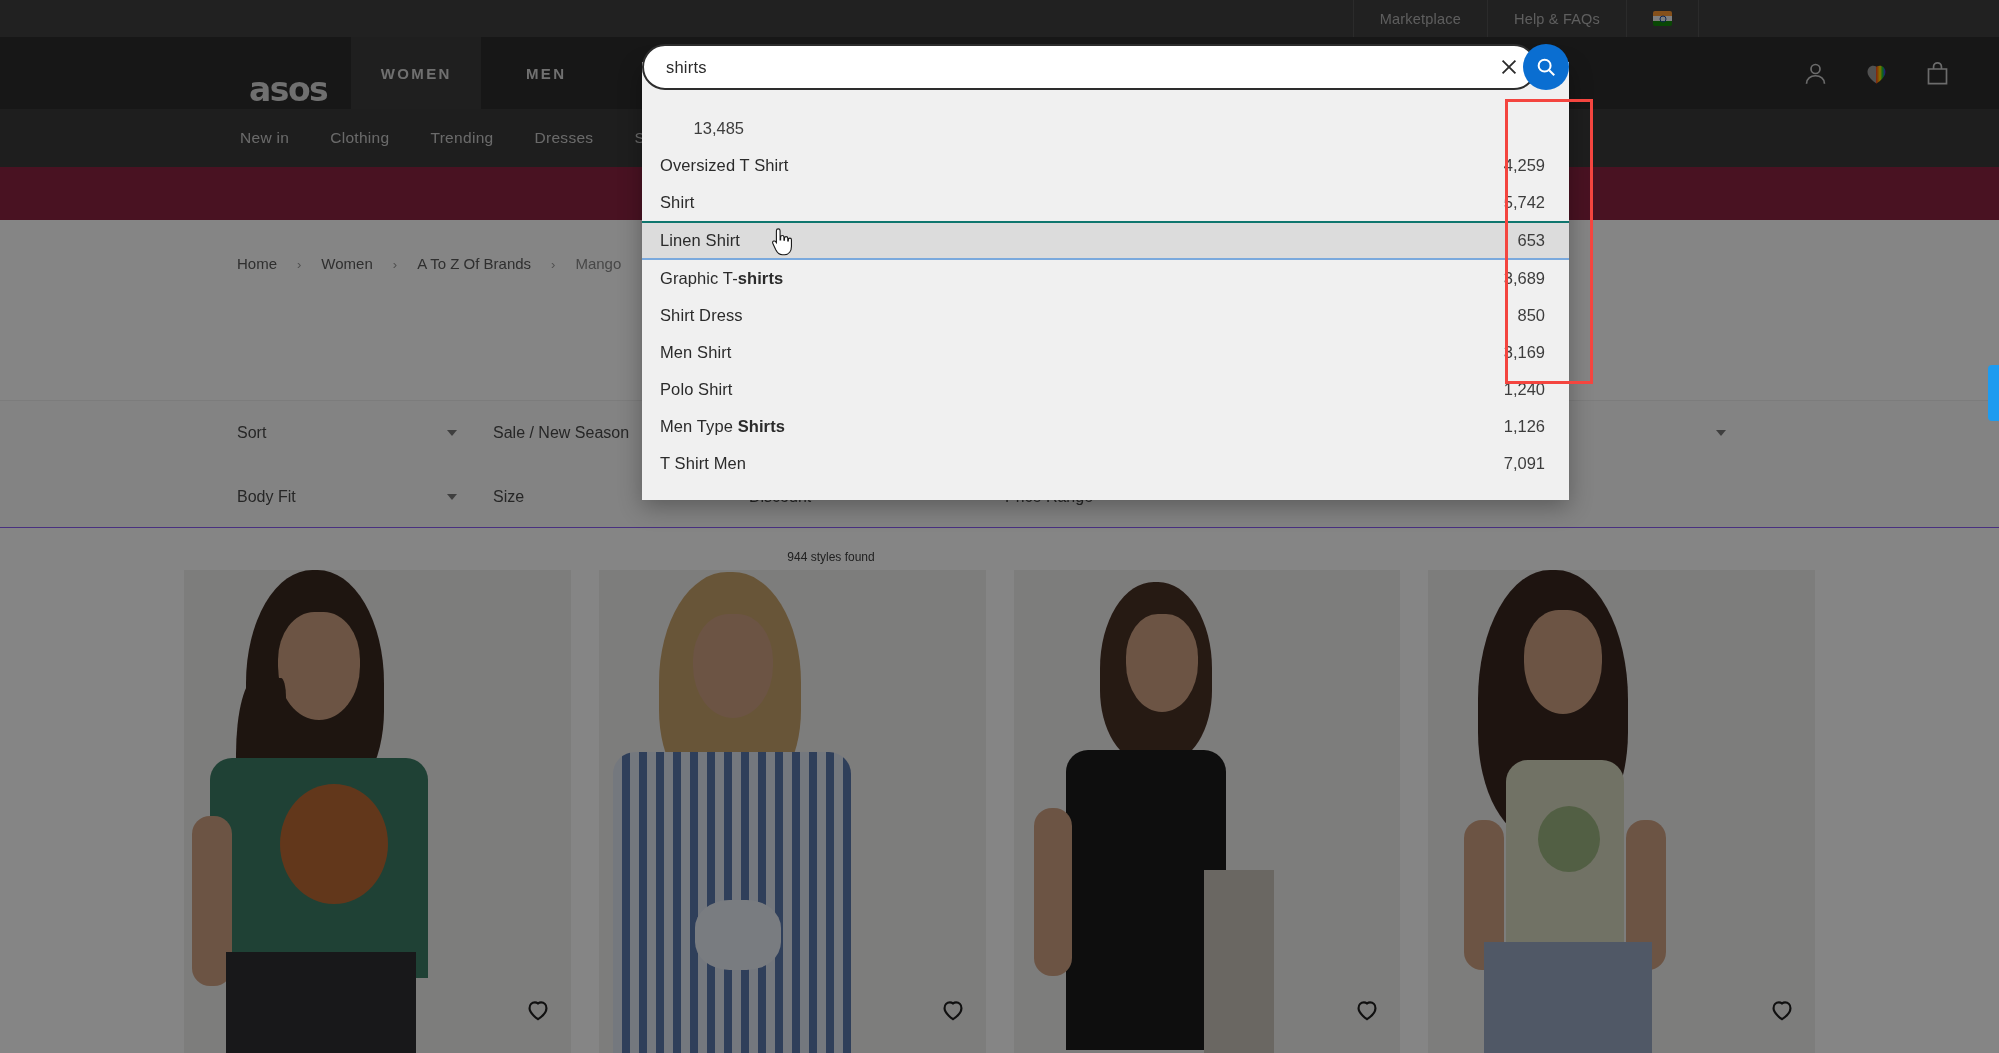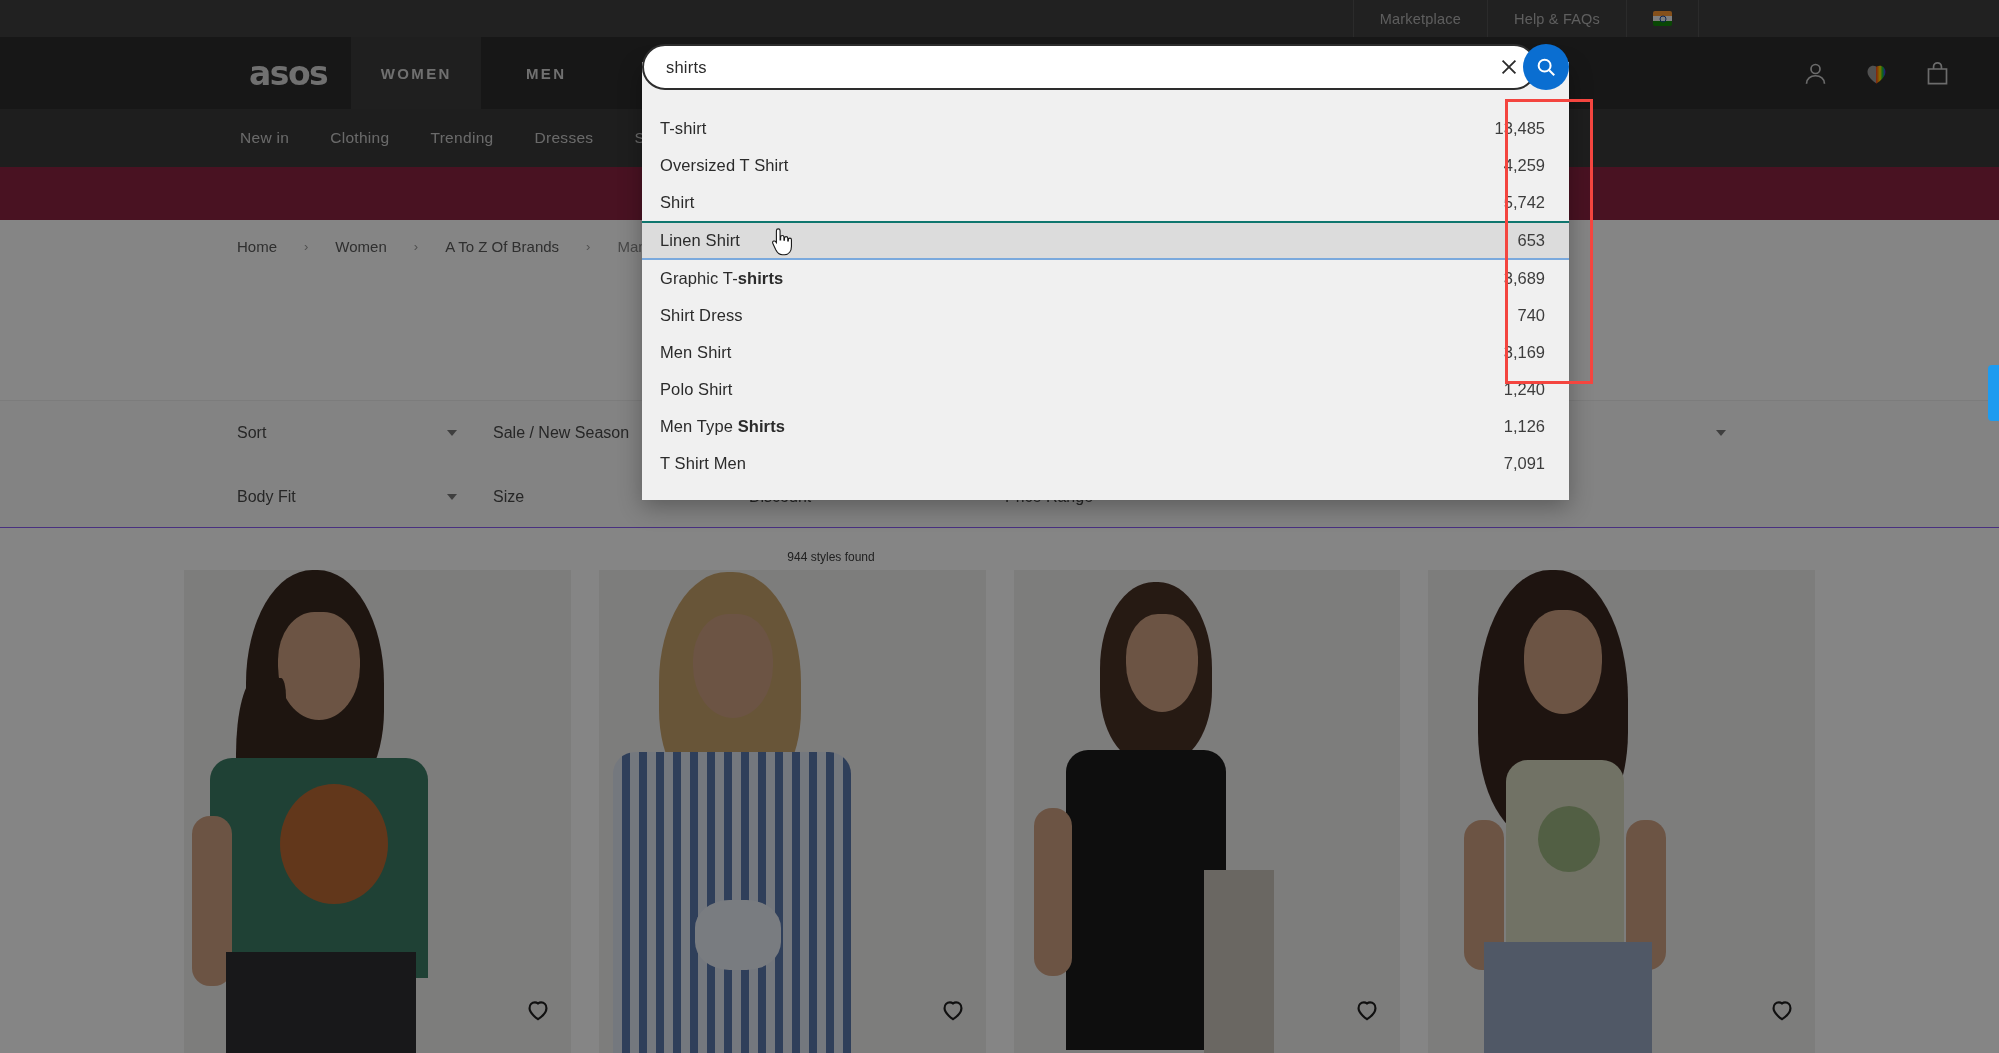--- a/index.html
+++ b/index.html
@@ -62,21 +62,21 @@
 
   
   .navbar {
     position: absolute; top: 37px; left: 0;
     width: 1999px; height: 72px;
     background: #2d2d2d;
     display: flex; align-items: stretch;
   }
   .nav-left-pad { width: 225px; }
   .brand-logo {
-    display: flex; align-items: center;
+    display: flex; align-items: flex-end;
     padding: 0 24px;
     color: #d6d6d6;
     font-size: 33px;
     font-weight: 700;
     letter-spacing: -1.5px;
     font-family: "DejaVu Sans", sans-serif;
   }
   .nav-tab {
     display: flex; align-items: center; justify-content: center;
     width: 130px;
@@ -115,26 +115,26 @@
     color: #1a1a1a;
     font-size: 15.5px;
     font-weight: 700;
     letter-spacing: 2.6px;
   }
 
   
   .breadcrumb {
     position: absolute; top: 220px; left: 0;
     width: 1999px; height: 52px;
-    display: flex; align-items: center;
+    display: flex; align-items: flex-end;
     padding-left: 237px;
     background: #ffffff;
     font-size: 15px;
     color: #5a5a5a;
-    gap: 27px;
+    gap: 20px;
   }
   .bc-sep { color: #999; font-size: 13px; }
   .bc-item.current { color: #8a8a8a; }
 
   
   .content-gap {
     position: absolute; top: 272px; left: 0;
     width: 1999px; height: 128px; background: #ffffff;
   }
 
@@ -541,21 +541,20 @@
         <svg viewBox="0 0 24 24" fill="none" stroke="currentColor" stroke-width="2.2">
           <circle cx="10.5" cy="10.5" r="6.5"></circle>
             <path d="M15.5 15.5L21 21"></path>
         </svg>
       </span>
     </div>
 
     <div class="suggest-panel">
 
       <div class="suggest-row">
-        <span class="s-label">T-shirt</span>
         <span class="s-count">13,485</span>
       </div>
 
       <div class="suggest-row">
         <span class="s-label">Oversized T Shirt</span>
         <span class="s-count">4,259</span>
       </div>
 
       <div class="suggest-row">
         <span class="s-label">Shirt</span>
@@ -567,21 +566,21 @@
         <span class="s-count">653</span>
       </div>
 
       <div class="suggest-row">
         <span class="s-label"><span>Graphic T-</span><b>shirts</b></span>
         <span class="s-count">3,689</span>
       </div>
 
       <div class="suggest-row">
         <span class="s-label">Shirt Dress</span>
-        <span class="s-count">740</span>
+        <span class="s-count">850</span>
       </div>
 
       <div class="suggest-row">
         <span class="s-label">Men Shirt</span>
         <span class="s-count">3,169</span>
       </div>
 
       <div class="suggest-row">
         <span class="s-label">Polo Shirt</span>
         <span class="s-count">1,240</span>

